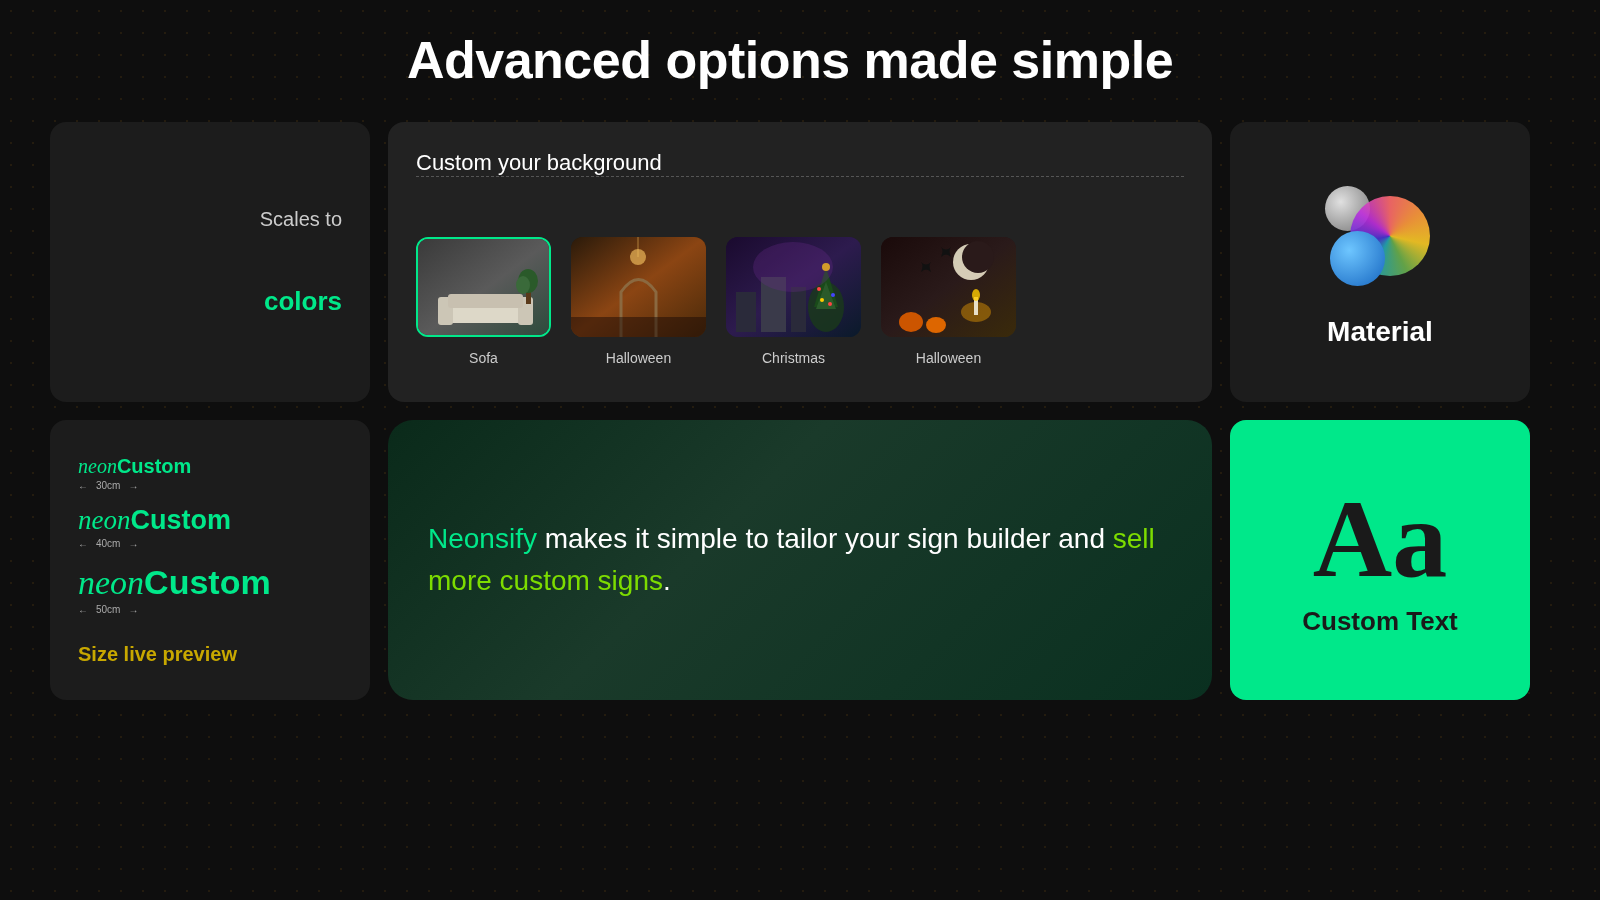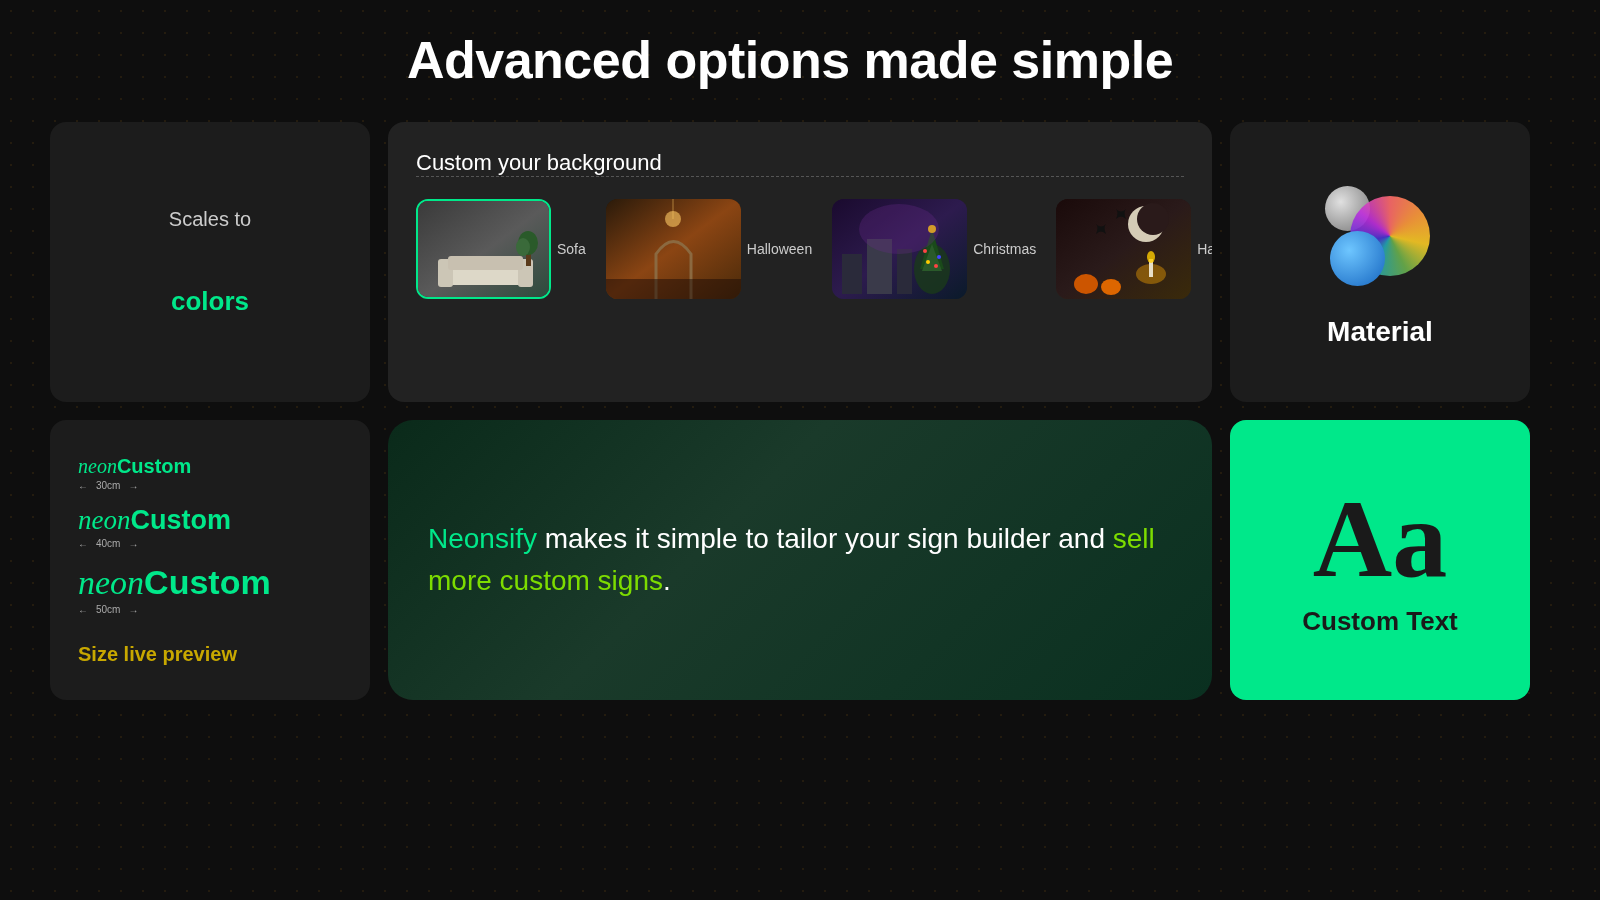--- a/index.html
+++ b/index.html
@@ -58,21 +58,21 @@
       border-radius: 16px;
       padding: 28px;
       position: relative;
       overflow: hidden;
     }
 
     
     .card-scales {
       display: flex;
       flex-direction: column;
-      align-items: center;
+      align-items: flex-end;
       justify-content: center;
       text-align: center;
       gap: 39px;
     }
 
     .scales-label {
       color: #cccccc;
       font-size: 20px;
       margin-bottom: 10px;
     }
@@ -110,23 +110,25 @@
     }
 
     .bg-thumbnails {
       display: flex;
       gap: 20px;
       align-items: flex-start;
     }
 
     .bg-thumb {
       display: flex;
-      align-items: center;
-      gap: 6px;
+      flex-direction: column;
+      align-items: center;
+      gap: 13px;
       cursor: pointer;
+      margin-top: 38px;
     }
 
     .bg-thumb-img {
       width: 135px;
       height: 100px;
       border-radius: 12px;
       overflow: hidden;
       position: relative;
     }
 

